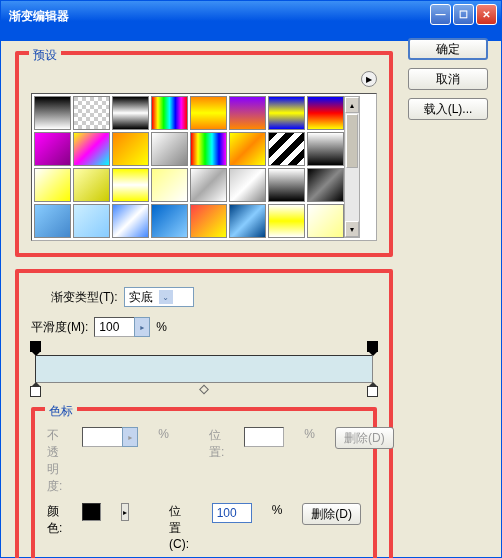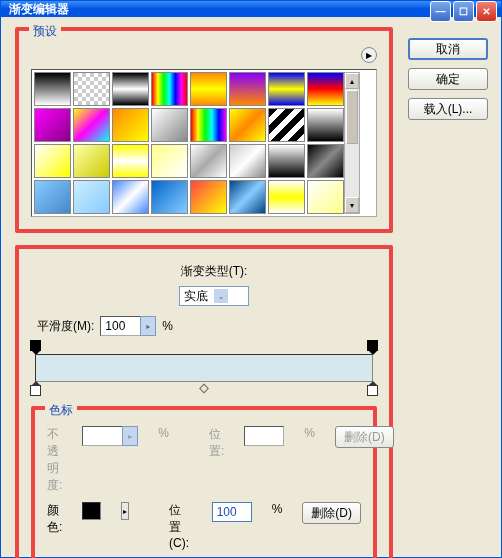--- a/index.html
+++ b/index.html
@@ -1,18 +1,18 @@
 <!DOCTYPE html>
 <html><head>
 <meta charset="utf-8">
 <style>
 * { box-sizing: border-box; margin: 0; padding: 0; font-family: "Microsoft YaHei", "SimSun", sans-serif; font-size: 12px; }
 body { background: #fff; }
 .window { width: 502px; height: 558px; background: #ece9d8; border: 1px solid #0054e3; }
-.titlebar { height: 16px; background: linear-gradient(to bottom, #3b8ff5 0%, #0054e3 50%, #0054e3 100%); display: flex; align-items: flex-start; padding: 0 4px 16px 8px; }
+.titlebar { height: 40px; background: linear-gradient(to bottom, #3b8ff5 0%, #0054e3 50%, #0054e3 100%); display: flex; align-items: flex-end; padding: 0 4px 16px 8px; }
 .titlebar-text { color: #fff; font-weight: bold; flex: 1; }
 .titlebar-buttons { display: flex; gap: 2px; }
 .titlebar-btn { width: 21px; height: 21px; background: linear-gradient(to bottom, #7ba8e8, #3d6bc9); border: 1px solid #fff; border-radius: 3px; display: flex; align-items: center; justify-content: center; color: #fff; font-weight: bold; font-size: 10px; cursor: pointer; }
 .titlebar-btn.close { background: linear-gradient(to bottom, #f08070, #d03020); }
 .content { padding: 10px 14px; }
 .fieldset { border: 4px solid #ef4444; border-radius: 2px; padding: 16px 12px 12px; margin-bottom: 12px; position: relative; }
 .fieldset-legend { position: absolute; top: -8px; left: 10px; background: #ece9d8; padding: 0 4px; color: #1a4db3; }
 .swatch-area { display: flex; border: 1px inset #aaa; background: #fff; padding: 2px; }
 .swatch-grid { display: grid; grid-template-columns: repeat(8, 37px); grid-auto-rows: 34px; gap: 2px; }
 .swatch { border: 1px solid #888; cursor: pointer; }
@@ -111,28 +111,28 @@
               <div class="scroll-btn">▴</div>
               <div class="scroll-thumb"></div>
               <div class="scroll-track"></div>
               <div class="scroll-btn">▾</div>
             </div>
           </div>
         </div>
 
 
         <div class="fieldset" style="padding-top:14px;">
-          <div class="row" style="margin-left:20px;flex-direction:column;">
+          <div class="row" style="margin-left:20px;">
             <span class="label">渐变类型(T):</span>
             <div class="select" style="width:70px;">
               <span>实底</span>
               <span class="select-arrow">⌄</span>
             </div>
           </div>
-          <div class="row" style="margin-left:6px;">
+          <div class="row" style="">
             <span class="label">平滑度(M):</span>
             <div class="spinner">
               <input class="input" value="100" style="">
               <div class="spinner-btn">▸</div>
             </div>
             <span>%</span>
           </div>
 
           <div class="gradient-bar-wrap">
             <div class="stop top" style="left:-5px;">
@@ -178,19 +178,19 @@
               <span>%</span>
               <div class="btn" style="width:66px;">删除(D)</div>
             </div>
           </div>
         </div>
 
       </div>
     </div>
 
     <div class="side-buttons">
+      <div class="btn">确定</div>
       <div class="btn">取消</div>
-      <div class="btn">确定</div>
       <div class="btn">载入(L)...</div>
     </div>
 
   </div>
 </div>
 
 </body></html>

